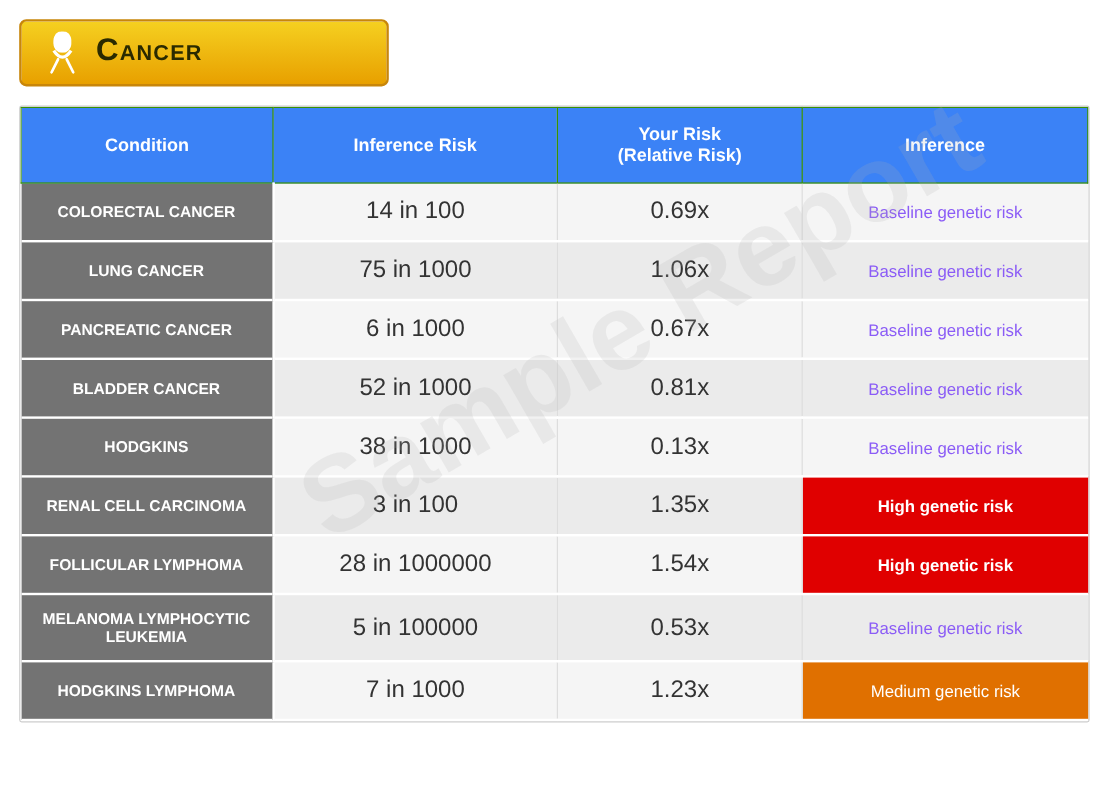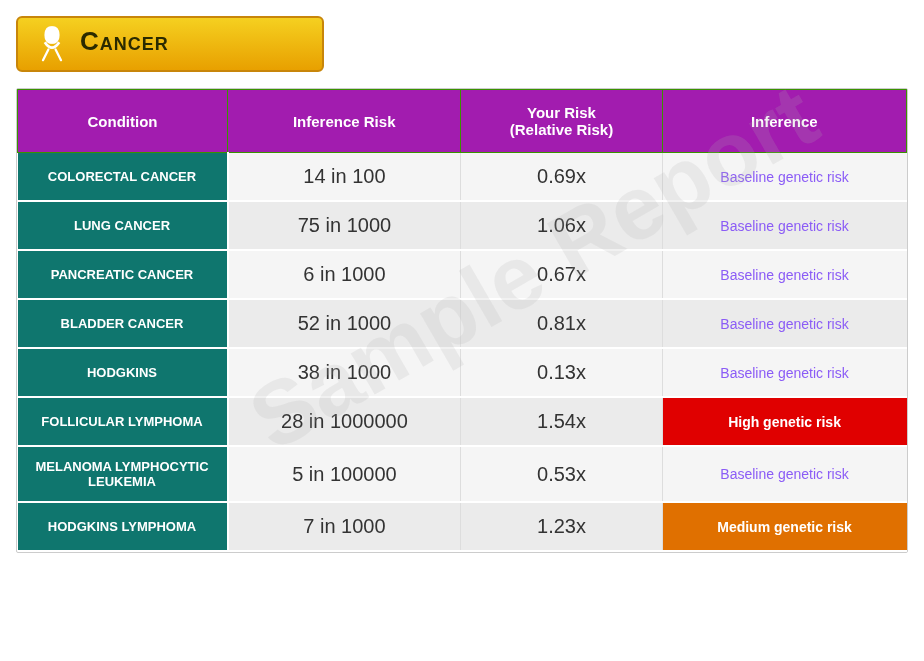--- a/index.html
+++ b/index.html
@@ -56,21 +56,21 @@
       border-radius: 2px;
       overflow: hidden;
     }
 
     table {
       width: 100%;
       border-collapse: collapse;
     }
 
     thead tr {
-      background: #a21caf;
+      background: #3b82f6;
     }
 
     thead th {
       color: #fff;
       font-size: 15px;
       font-weight: bold;
       padding: 14px 10px;
       text-align: center;
       border: 1px solid #3a9200;
     }
@@ -80,21 +80,21 @@
     }
 
     tbody tr:nth-child(odd) td:not(.condition-cell) {
       background: #f5f5f5;
     }
     tbody tr:nth-child(even) td:not(.condition-cell) {
       background: #ebebeb;
     }
 
     .condition-cell {
-      background: #0f766e;
+      background: #737373;
       color: #fff;
       font-size: 13px;
       font-weight: bold;
       text-align: center;
       padding: 12px 8px;
       border-right: 2px solid #fff;
       width: 210px;
     }
 
     .pop-risk-cell, .your-risk-cell {
@@ -119,21 +119,21 @@
 
     .inference-high {
       background: #e00000 !important;
       color: #fff !important;
       font-weight: bold;
     }
 
     .inference-medium {
       background: #e07000 !important;
       color: #fff !important;
-      font-weight: bold;
+      font-weight: normal;
     }
 
     .table-container {
       position: relative;
     }
   </style>
 </head>
 <body>
 
 <div class="table-container">
@@ -185,20 +185,26 @@
             <td class="your-risk-cell">0.81x</td>
             <td class="inference-cell inference-baseline">Baseline genetic risk</td>
           </tr>
           <tr>
             <td class="condition-cell">HODGKINS</td>
             <td class="pop-risk-cell">38 in 1000</td>
             <td class="your-risk-cell">0.13x</td>
             <td class="inference-cell inference-baseline">Baseline genetic risk</td>
           </tr>
           <tr>
+            <td class="condition-cell">RENAL CELL CARCINOMA</td>
+            <td class="pop-risk-cell">3 in 100</td>
+            <td class="your-risk-cell">1.35x</td>
+            <td class="inference-cell inference-high">High genetic risk</td>
+          </tr>
+          <tr>
             <td class="condition-cell">FOLLICULAR LYMPHOMA</td>
             <td class="pop-risk-cell">28 in 1000000</td>
             <td class="your-risk-cell">1.54x</td>
             <td class="inference-cell inference-high">High genetic risk</td>
           </tr>
           <tr>
             <td class="condition-cell">MELANOMA LYMPHOCYTIC LEUKEMIA</td>
             <td class="pop-risk-cell">5 in 100000</td>
             <td class="your-risk-cell">0.53x</td>
             <td class="inference-cell inference-baseline">Baseline genetic risk</td>

